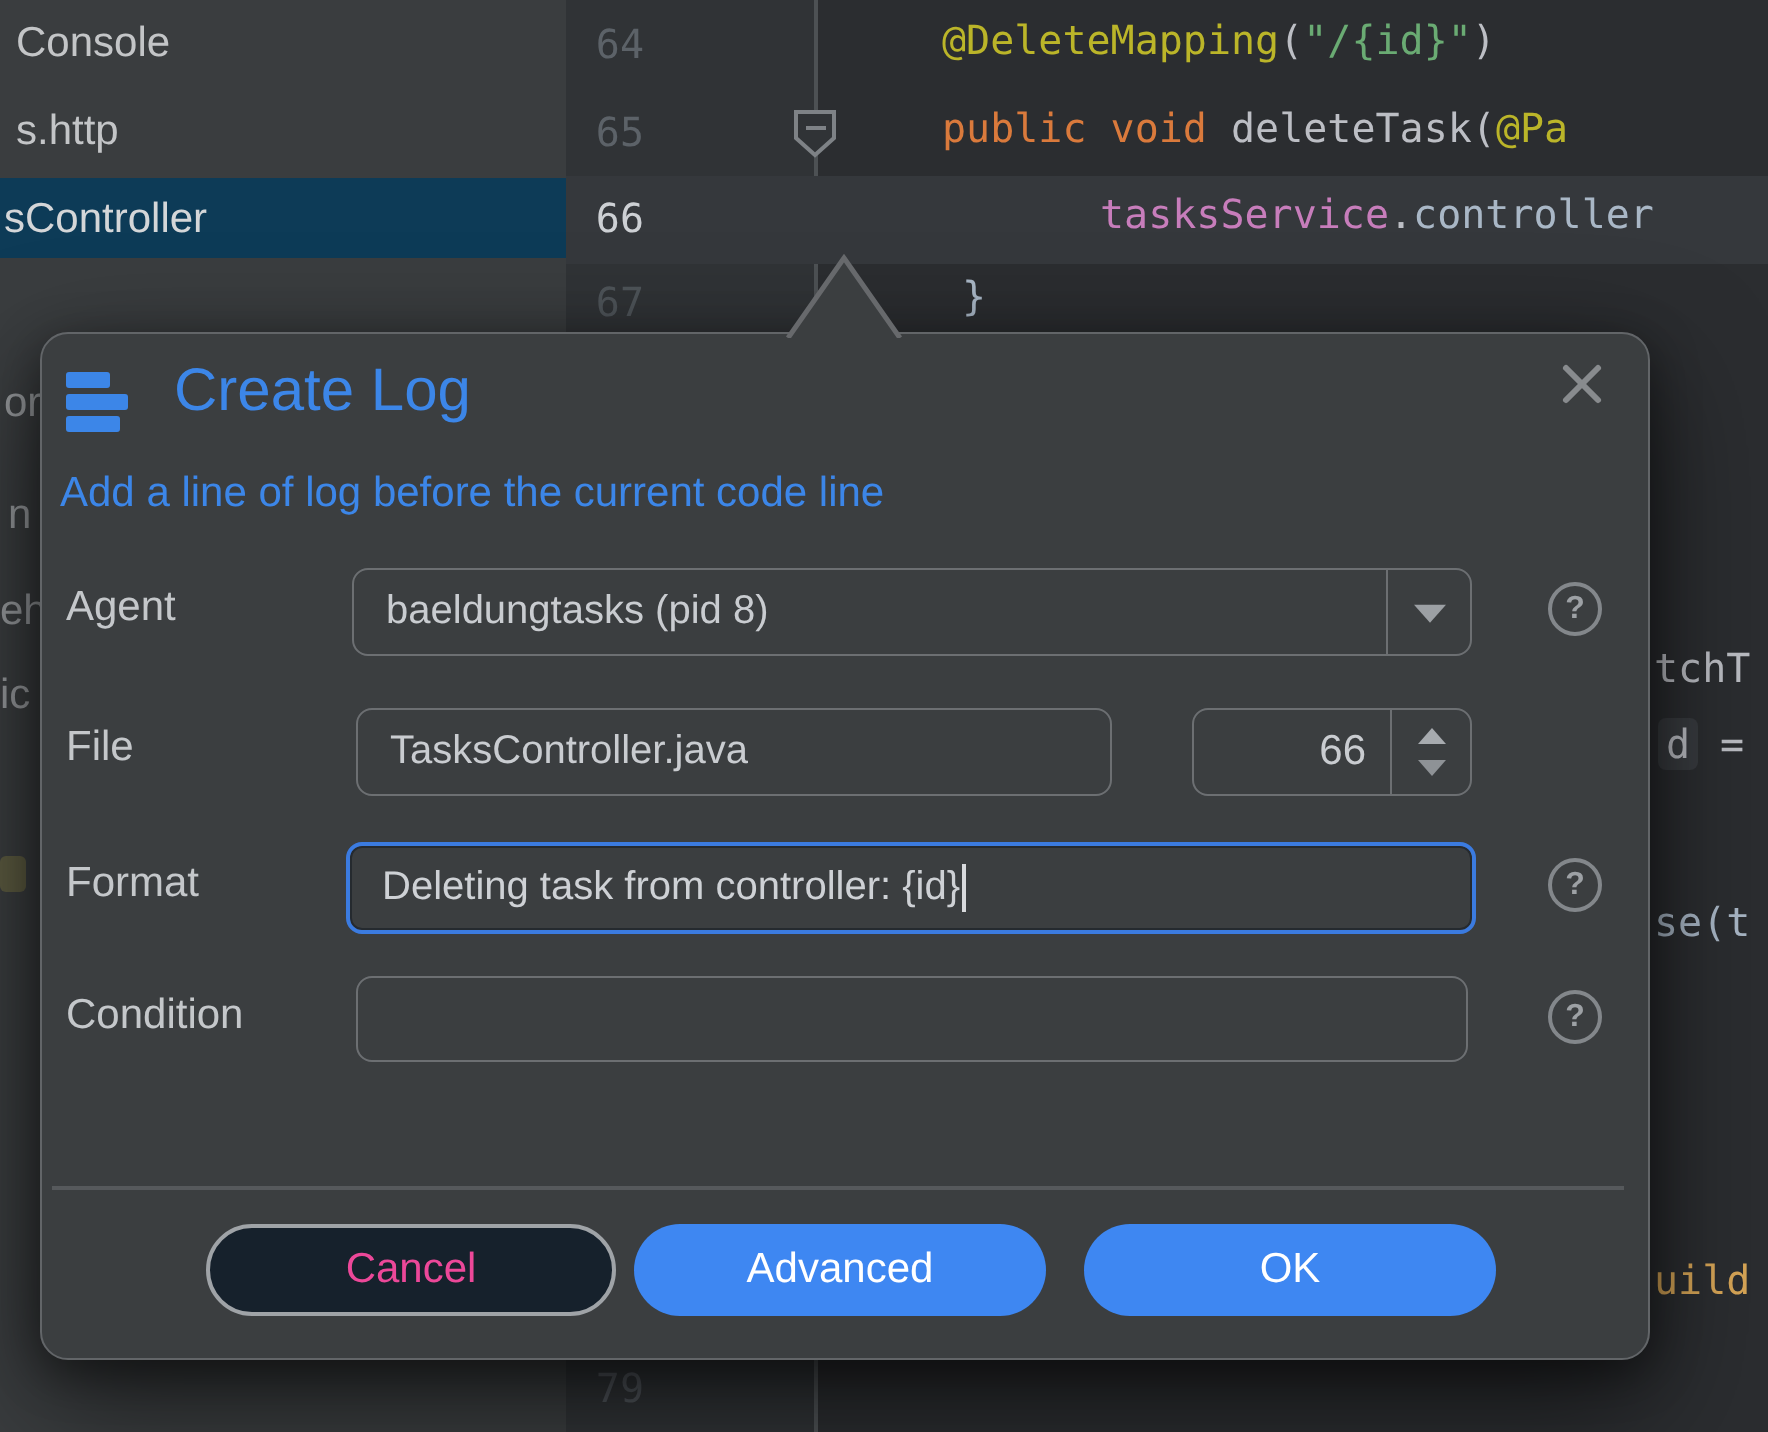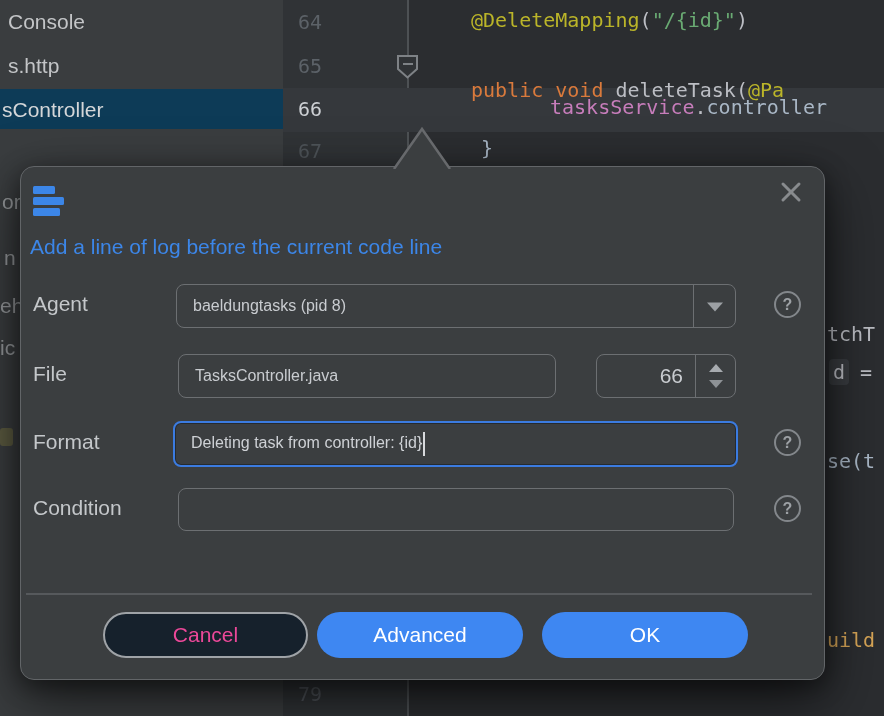--- a/index.html
+++ b/index.html
@@ -55,21 +55,21 @@
   .logbars { left:12px; top:19px; width:32px; height:30px; }
   .logbars div { position:absolute; left:0; height:8px; background:#3C86E8; border-radius:1.5px; }
   .logbars .b1 { top:0;  width:22px; }
   .logbars .b2 { top:11px; width:31px; }
   .logbars .b3 { top:22px; width:27px; }
   .close-btn { left:755px; top:10px; width:30px; height:30px; cursor:pointer; }
 
   .fld-label { position:absolute; left:12px; font-size:21px; color:#C4C7CA; }
   .field { position:absolute; background:transparent; border:1.5px solid #6C6F72; border-radius:8px; }
   .fld-text { position:absolute; left:16px; top:50%; transform:translateY(-50%);
-              font-size:16px; color:#C9CCD0; white-space:nowrap; }
+              font-size:20px; color:#C9CCD0; white-space:nowrap; }
 
   .agent-box { left:155px; top:117px; width:560px; height:44px; }
   .dd-arrow-zone { position:absolute; right:0; top:0; width:42px; height:100%;
                    border-left:1.5px solid #6C6F72; }
   .dd-tri { position:absolute; left:50%; top:50%; transform:translate(-50%,-40%);
             width:0; height:0; border-left:8px solid transparent; border-right:8px solid transparent;
             border-top:9px solid #9CA0A4; }
 
   .file-box { left:157px; top:187px; width:378px; height:44px; }
   .spin-box { left:575px; top:187px; width:140px; height:44px; }
@@ -122,21 +122,21 @@
       <div class="tree-item sel" style="top: 98px; left: 2px;">sController</div>
     </div>
   <div class="abs" style="left:0;top:0;width:125px;height:716px;">
       <div class="gutter-num" style="top: 10px;">64</div>
       <div class="gutter-num" style="top: 54px;">65</div>
       <div class="gutter-num current" style="top: 97px;">66</div>
       <div class="gutter-num dim" style="top: 139px;">67</div>
     </div>
   <div class="abs" style="left:0;top:0;width:884px;height:716px;">
       <div class="code-line" style="top: 8px; left: 471px;"><span class="tok-annotation">@DeleteMapping</span><span class="tok-plain">(</span><span class="tok-string">"/{id}"</span><span class="tok-plain">)</span></div>
-      <div class="code-line" style="top: 52px; left: 471px; margin-top: 26px;"><span class="tok-keyword">public void </span><span class="tok-method">deleteTask</span><span class="tok-plain">(</span><span class="tok-annotation">@Pa</span></div>
+      <div class="code-line" style="top: 52px; left: 471px;"><span class="tok-keyword">public void </span><span class="tok-method">deleteTask</span><span class="tok-plain">(</span><span class="tok-annotation">@Pa</span></div>
       <div class="code-line" style="top: 95px; left: 550px;"><span class="tok-field">tasksService</span><span class="tok-plain">.</span><span class="tok-call">controller</span></div>
       <div class="code-line" style="top: 136px; left: 481px;"><span class="tok-call">}</span></div>
     </div>
   <div class="abs" style="left:0;top:0;width:884px;height:716px;">
       <div class="frag" style="left: 2px; top: 190px;">or</div>
       <div class="frag" style="left: 4px; top: 246px;">n</div>
       <div class="frag" style="left: 0px; top: 294px;">eh</div>
       <div class="frag" style="left: 0px; top: 336px;">ic</div>
       <div class="rfrag" style="left: 827px; top: 322px;"><span class="tok-plain">tchT</span></div>
       <div class="rfrag" style="left: 829px; top: 360px;"><span class="tok-plain chip">d</span></div>
@@ -153,20 +153,21 @@
       <line x1="7" y1="10" x2="17" y2="10" stroke="#7E8286" stroke-width="2"></line>
     </svg>
   </div>
 
   <div class="abs dialog">
     <div class="abs logbars">
       <div class="b1"></div>
         <div class="b2"></div>
         <div class="b3"></div>
     </div>
+    <div class="abs dlg-title">Create Log</div>
     <div class="abs close-btn">
       <svg width="30" height="30" viewBox="0 0 30 30">
         <line x1="7" y1="7" x2="23" y2="23" stroke="#888B8E" stroke-width="3" stroke-linecap="round"></line>
         <line x1="23" y1="7" x2="7" y2="23" stroke="#888B8E" stroke-width="3" stroke-linecap="round"></line>
       </svg>
     </div>
     <div class="abs dlg-sub">Add a line of log before the current code line</div>
 
     <div class="fld-label" style="top:125px;">Agent</div>
     <div class="field agent-box">

